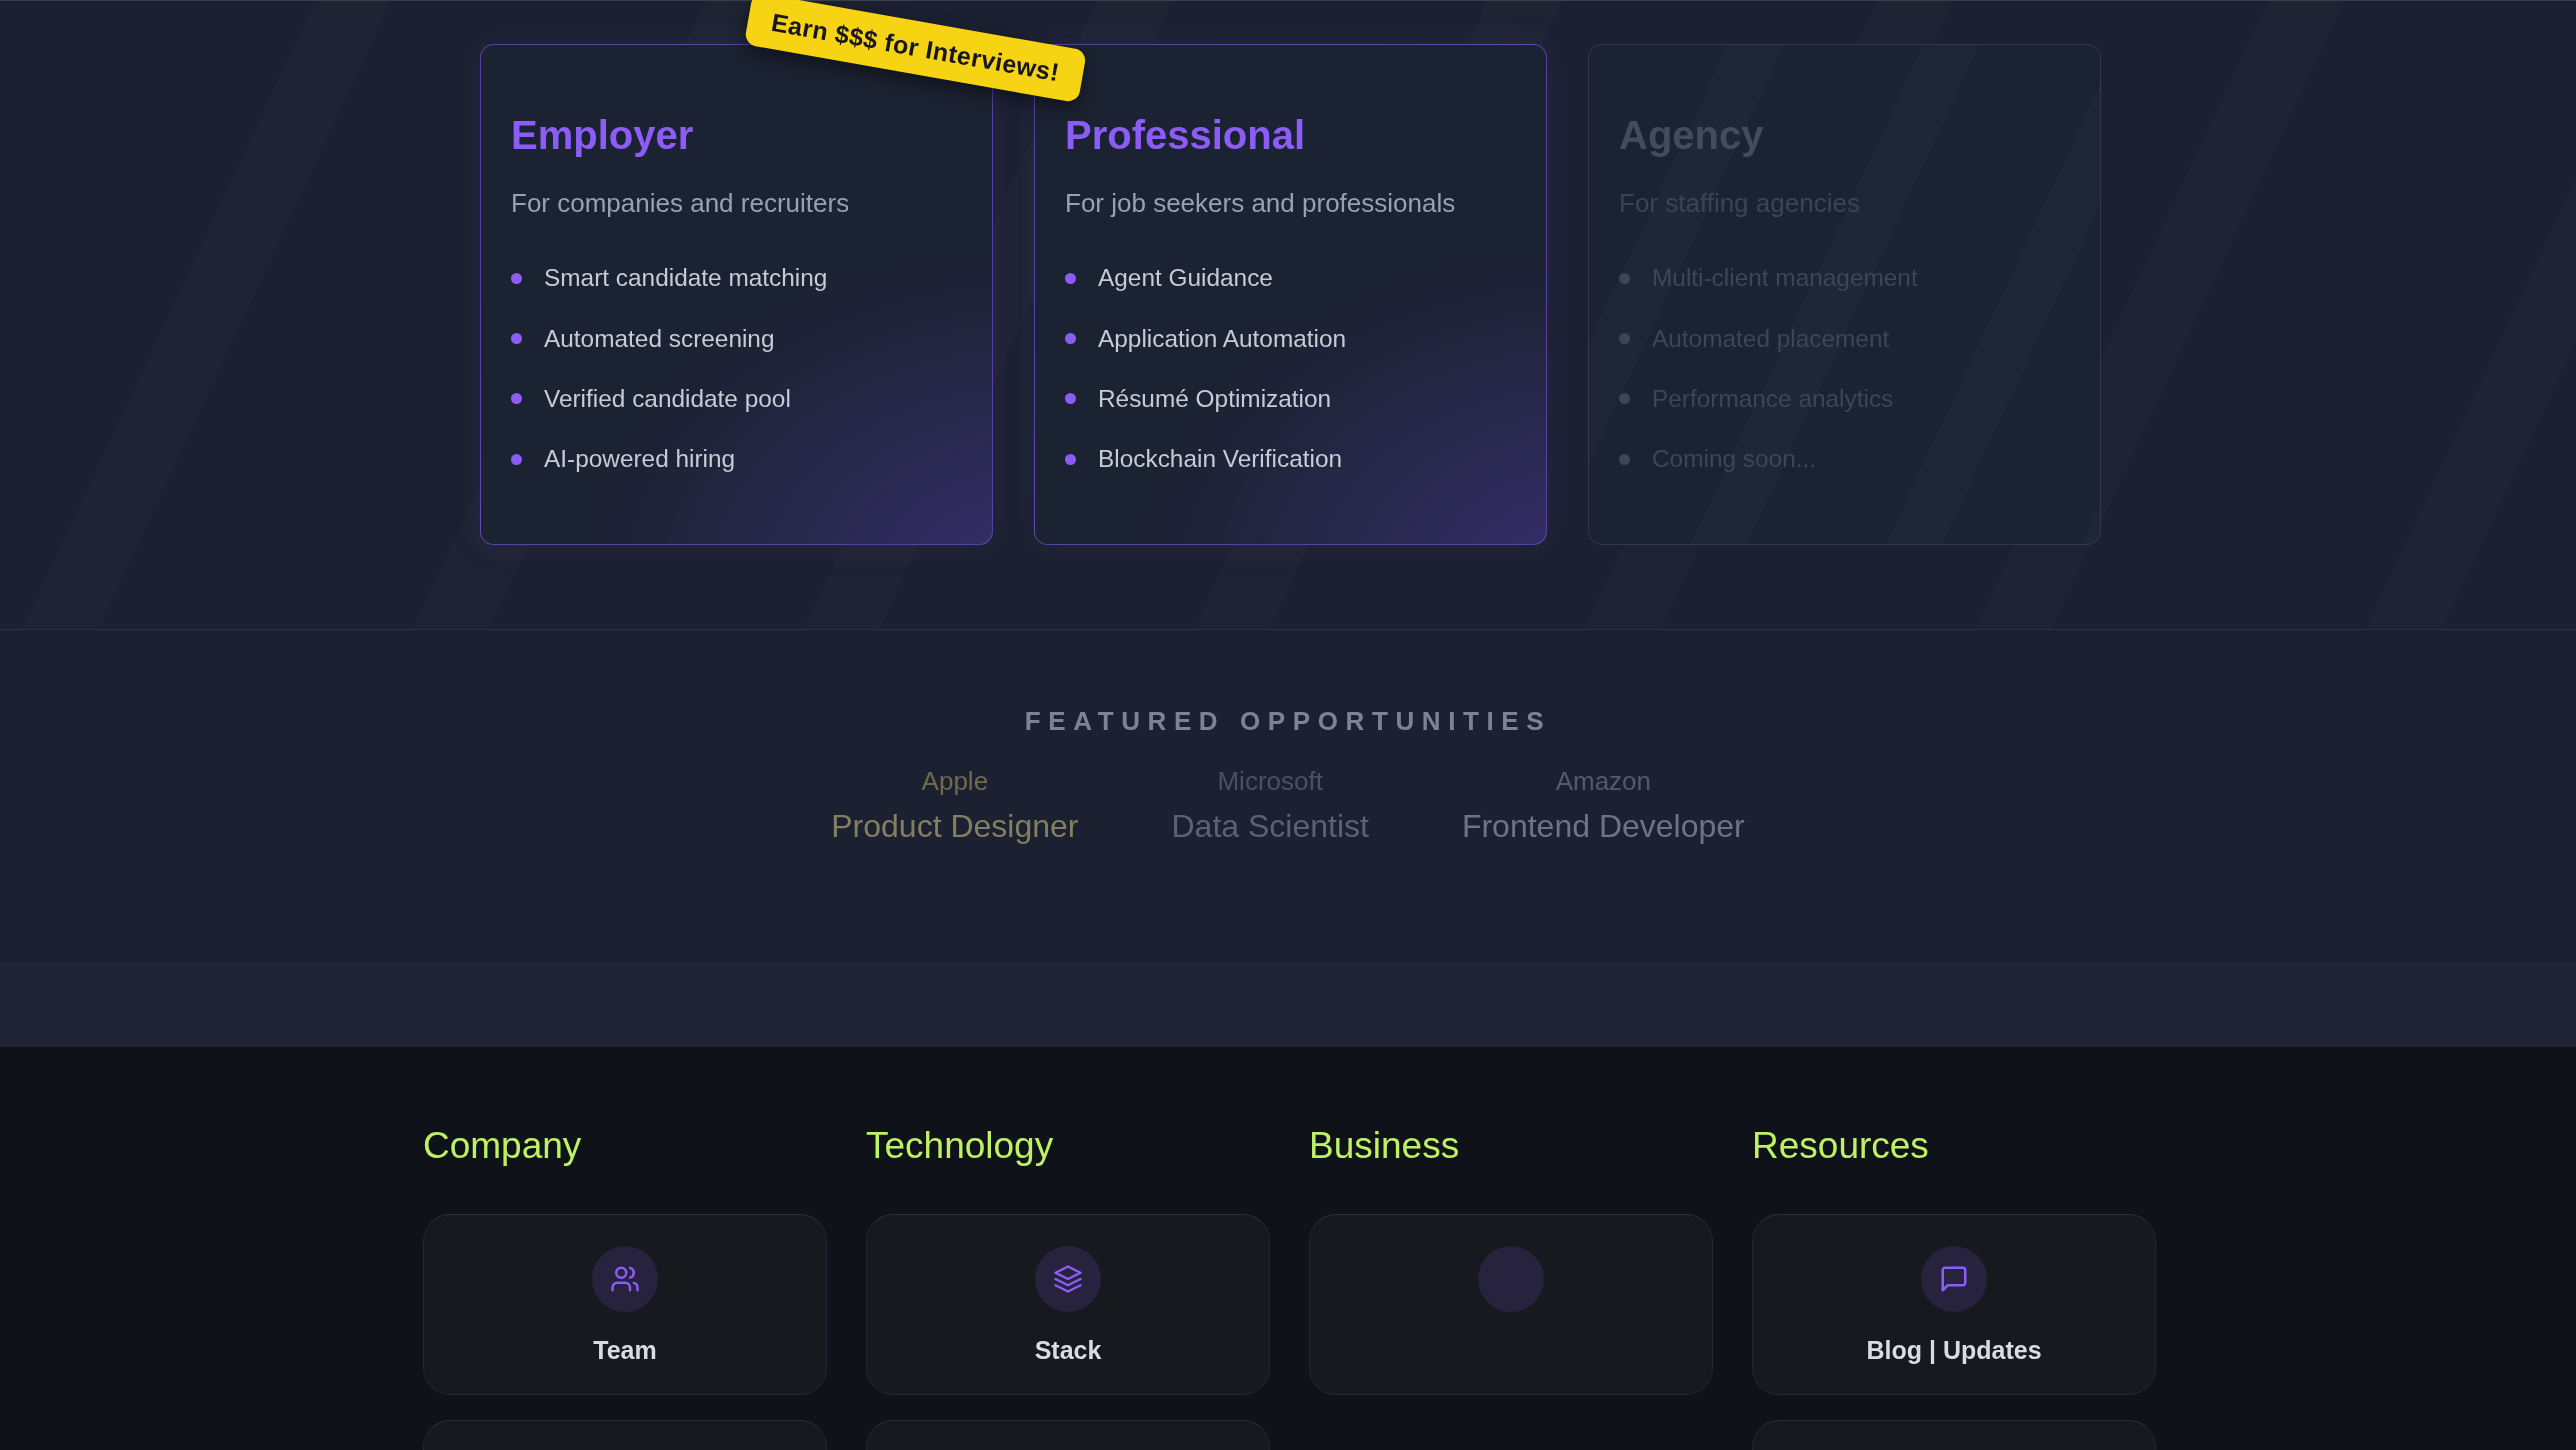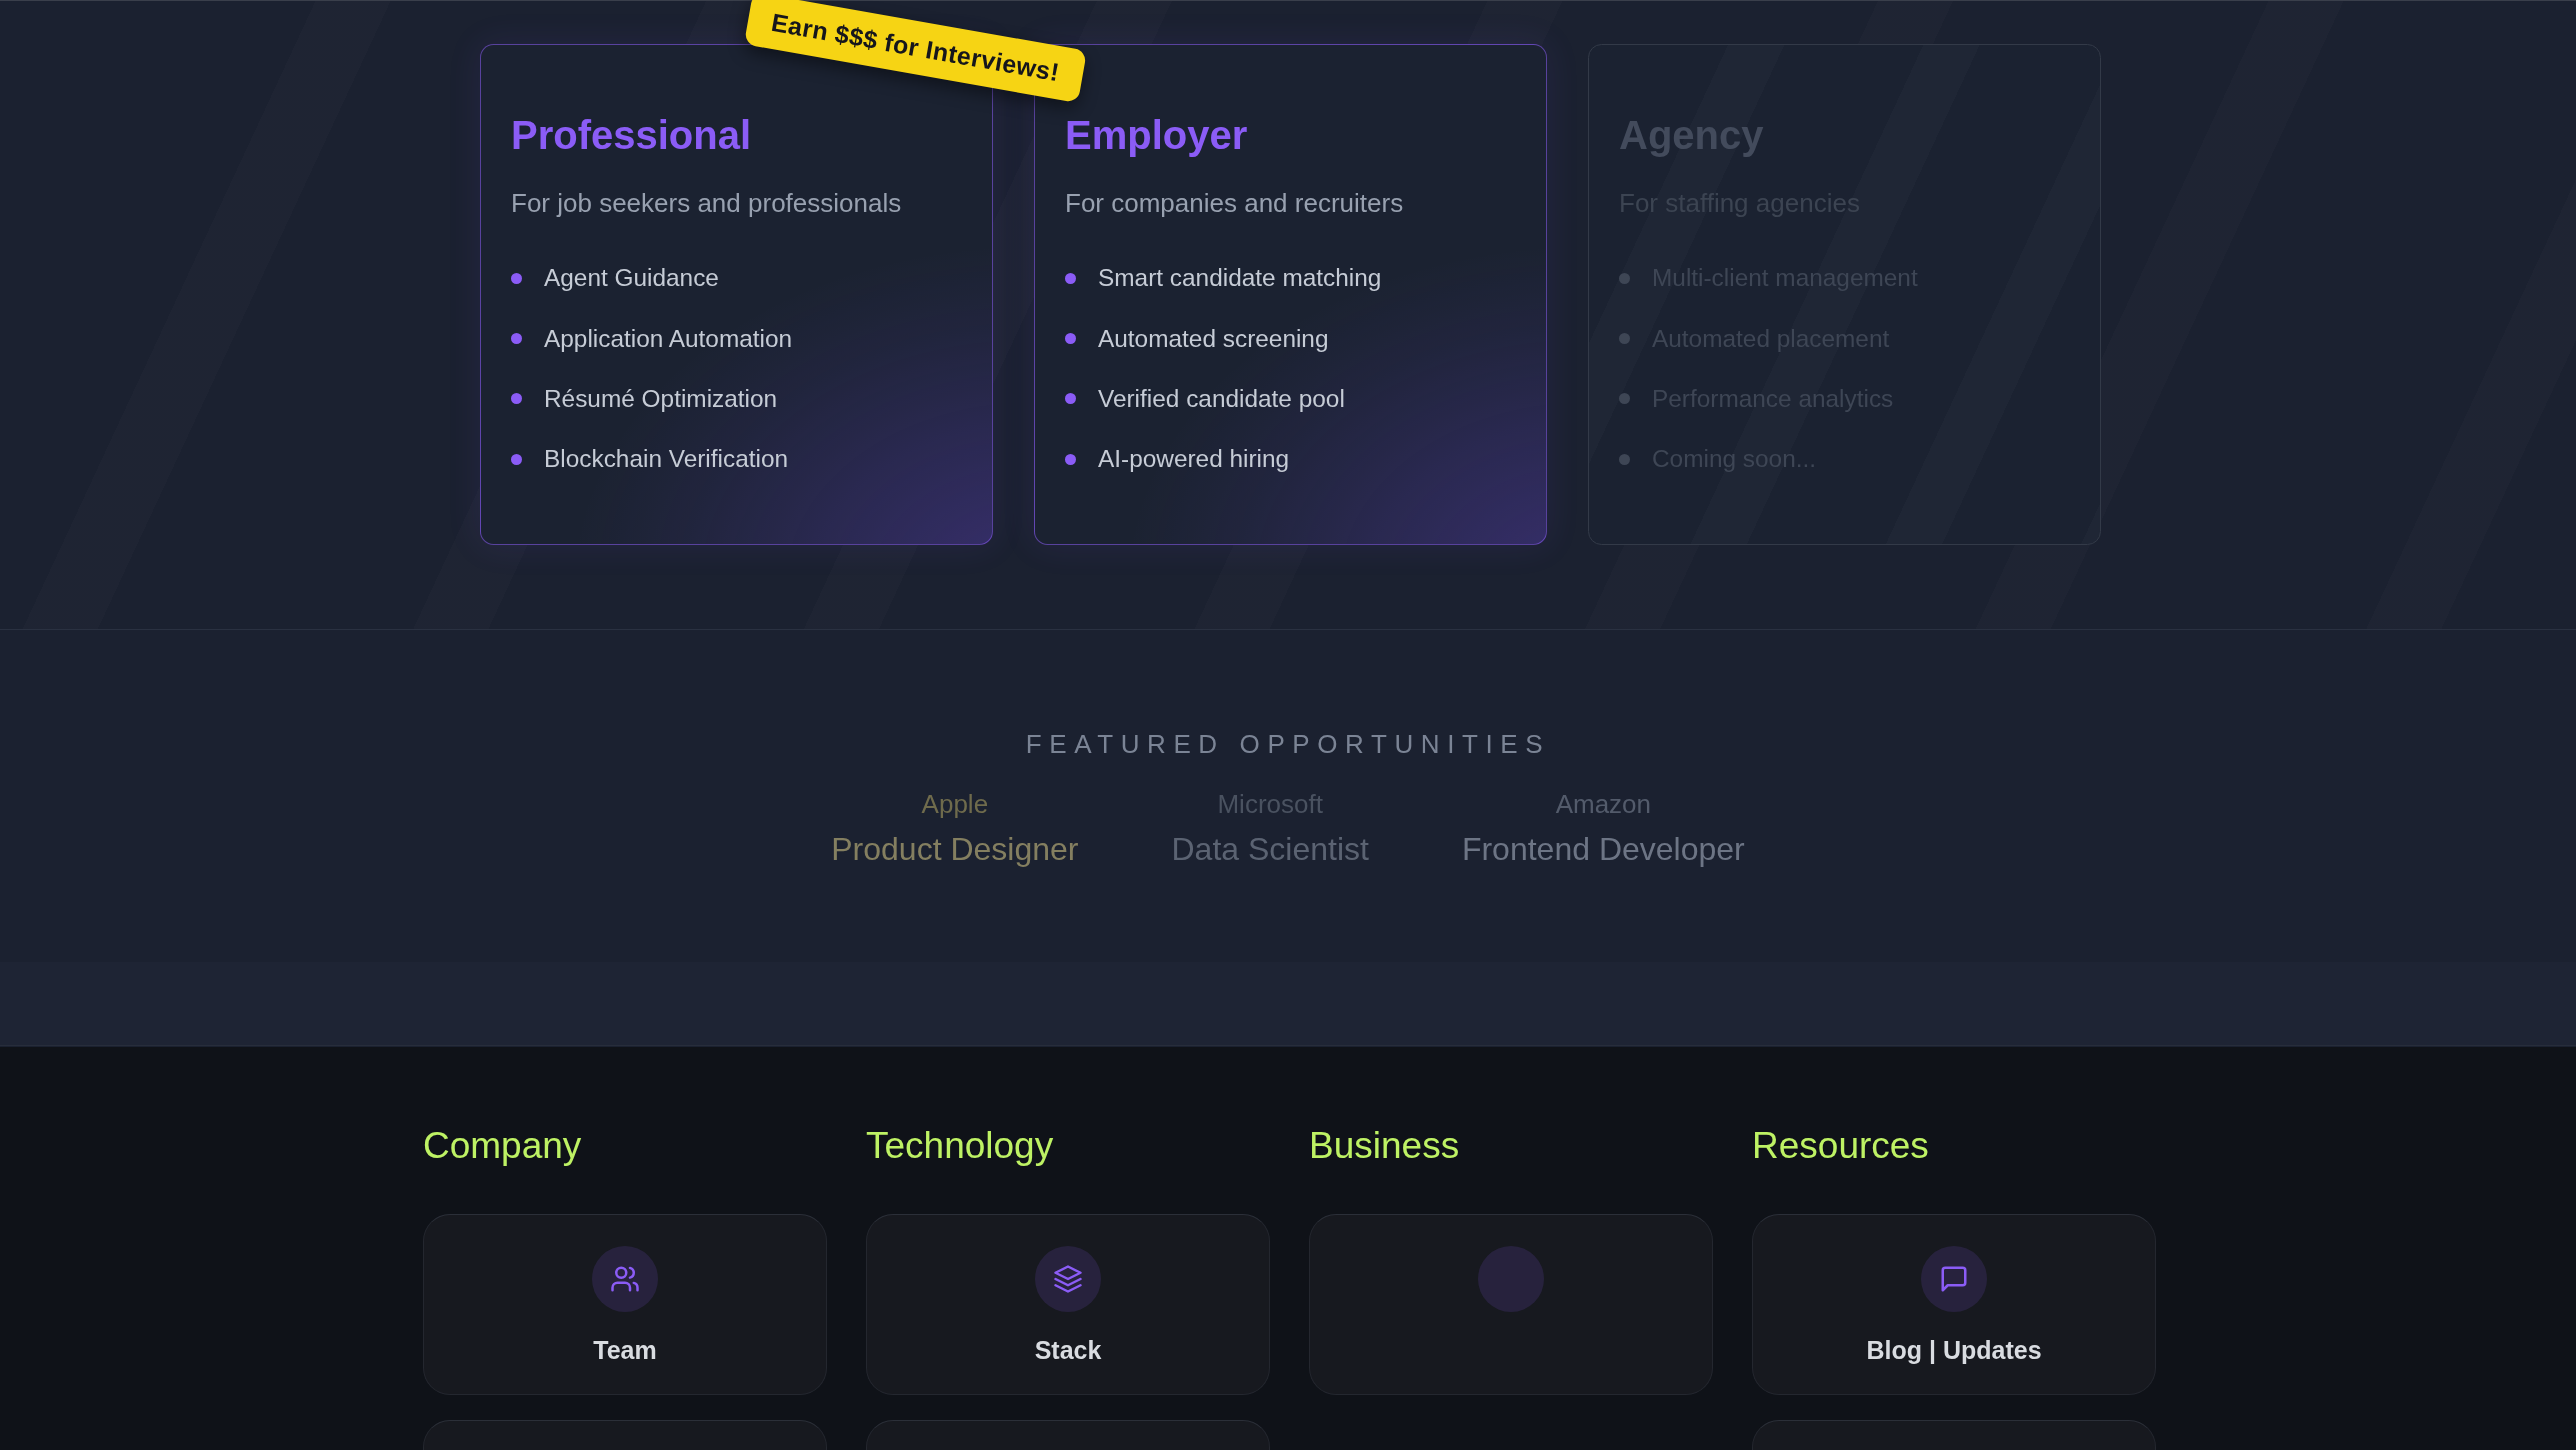--- a/index.html
+++ b/index.html
@@ -59,22 +59,22 @@
     white-space:nowrap;
   }
 
   
   .section-featured {
     position:absolute; left:0; top:631px; width:2576px; height:332px;
     border-bottom:0.8px solid #2a3141;
     background:#1b2130;
   }
   .featured-heading {
-    margin-top:98px; text-align:center;
-    font-size:26px; letter-spacing:7.6px; color:#7b8495; font-weight:normal;
+    margin-top:75px; text-align:center;
+    font-size:26px; letter-spacing:7.6px; color:#7b8495; font-weight:bold;
   }
   .jobs-row { margin-top:29px; display:flex; justify-content:center; gap:93px; }
   .job-item { text-align:center; }
   .job-company { font-size:26px; line-height:1.2; }
   .job-role { margin-top:10px; font-size:32px; line-height:1.2; }
 
   
   .section-band {
     position:absolute; left:0; top:962px; width:2576px; height:84px;
     background:#1e2434; border-bottom:0.8px solid #272d3b;
@@ -109,61 +109,61 @@
     stroke-width:2; stroke-linecap:round; stroke-linejoin:round; }
   .footer-card-label { margin-top:24.4px; font-size:25px; font-weight:bold; color:#d9dce1; }
 </style>
 </head>
 <body>
 
 <section class="section-plans">
   <div class="cards-row">
 
     <div class="plan-card">
+      <h2 class="plan-title">Employer</h2>
+      <p class="plan-sub">For companies and recruiters</p>
+      <ul class="plan-features">
+        <li>
+            <span class="dot"></span>
+            <span>Smart candidate matching</span>
+          </li>
+        <li>
+            <span class="dot"></span>
+            <span>Automated screening</span>
+          </li>
+        <li>
+            <span class="dot"></span>
+            <span>Verified candidate pool</span>
+          </li>
+        <li>
+            <span class="dot"></span>
+            <span>AI-powered hiring</span>
+          </li>
+      </ul>
+    </div>
+
+    <div class="plan-card">
       <h2 class="plan-title">Professional</h2>
       <p class="plan-sub">For job seekers and professionals</p>
       <ul class="plan-features">
         <li>
             <span class="dot"></span>
             <span>Agent Guidance</span>
           </li>
         <li>
             <span class="dot"></span>
             <span>Application Automation</span>
           </li>
         <li>
             <span class="dot"></span>
             <span>Résumé Optimization</span>
           </li>
         <li>
             <span class="dot"></span>
             <span>Blockchain Verification</span>
-          </li>
-      </ul>
-    </div>
-
-    <div class="plan-card">
-      <h2 class="plan-title">Employer</h2>
-      <p class="plan-sub">For companies and recruiters</p>
-      <ul class="plan-features">
-        <li>
-            <span class="dot"></span>
-            <span>Smart candidate matching</span>
-          </li>
-        <li>
-            <span class="dot"></span>
-            <span>Automated screening</span>
-          </li>
-        <li>
-            <span class="dot"></span>
-            <span>Verified candidate pool</span>
-          </li>
-        <li>
-            <span class="dot"></span>
-            <span>AI-powered hiring</span>
           </li>
       </ul>
     </div>
 
     <div class="plan-card disabled">
       <h2 class="plan-title">Agency</h2>
       <p class="plan-sub">For staffing agencies</p>
       <ul class="plan-features">
         <li>
             <span class="dot"></span>

